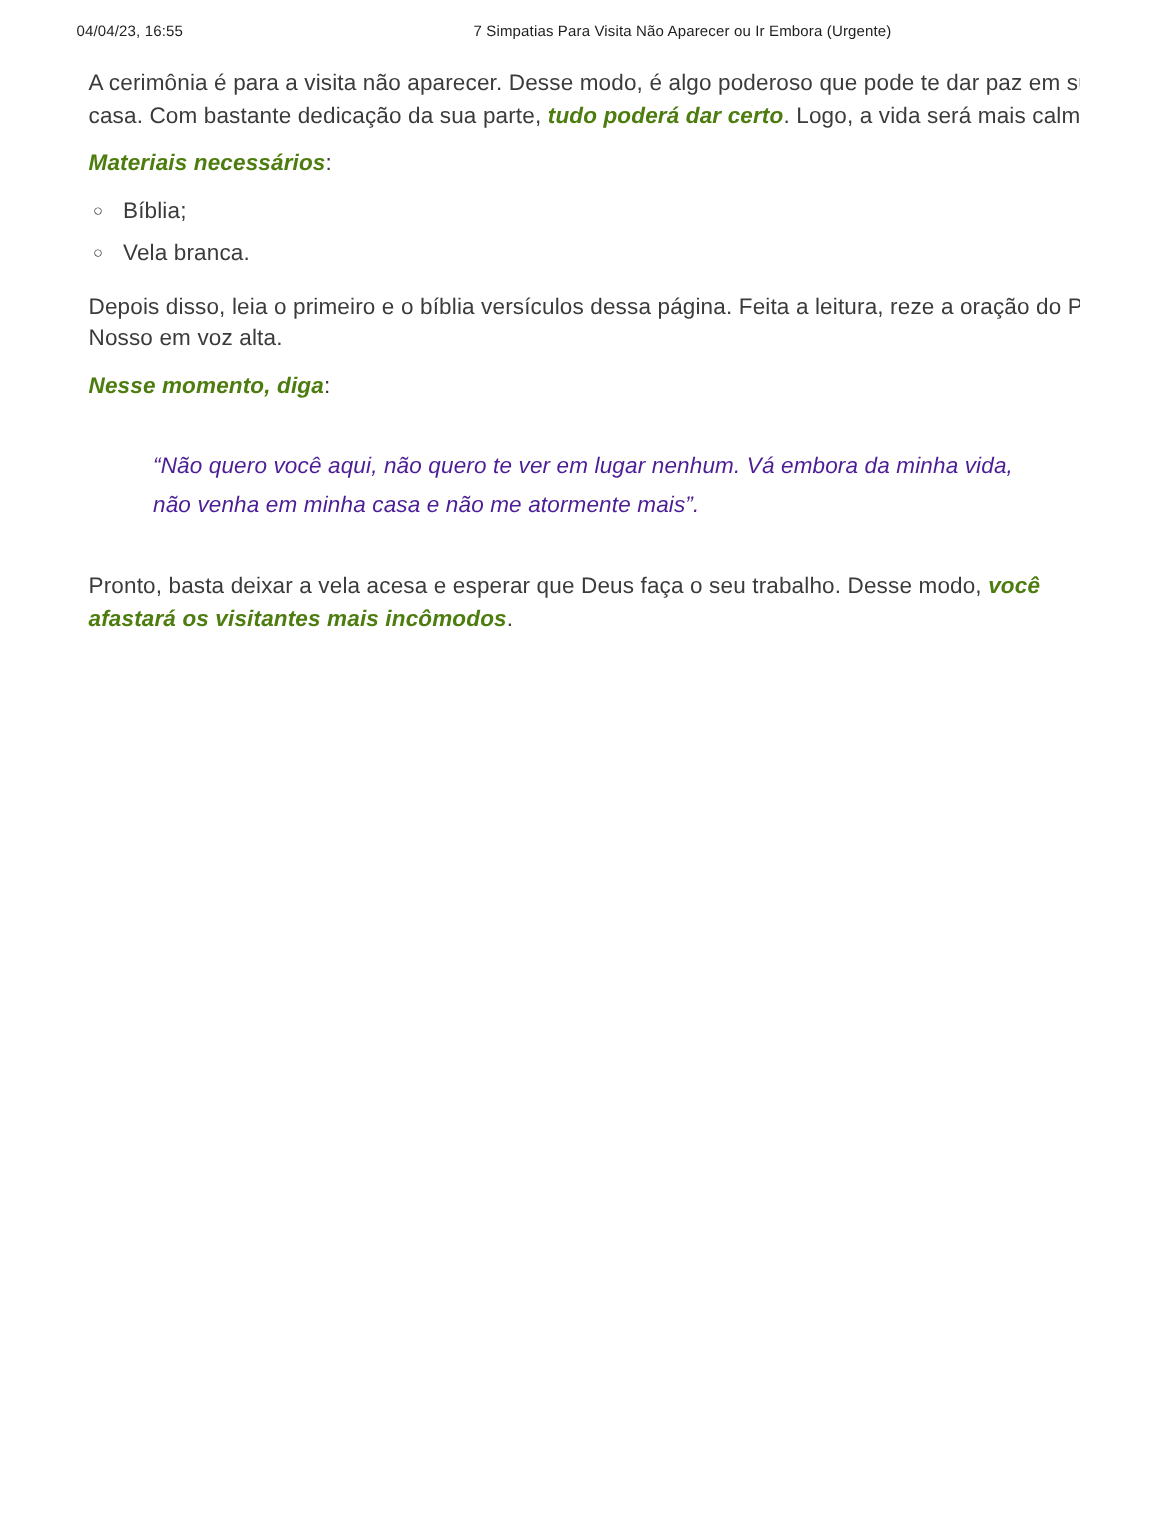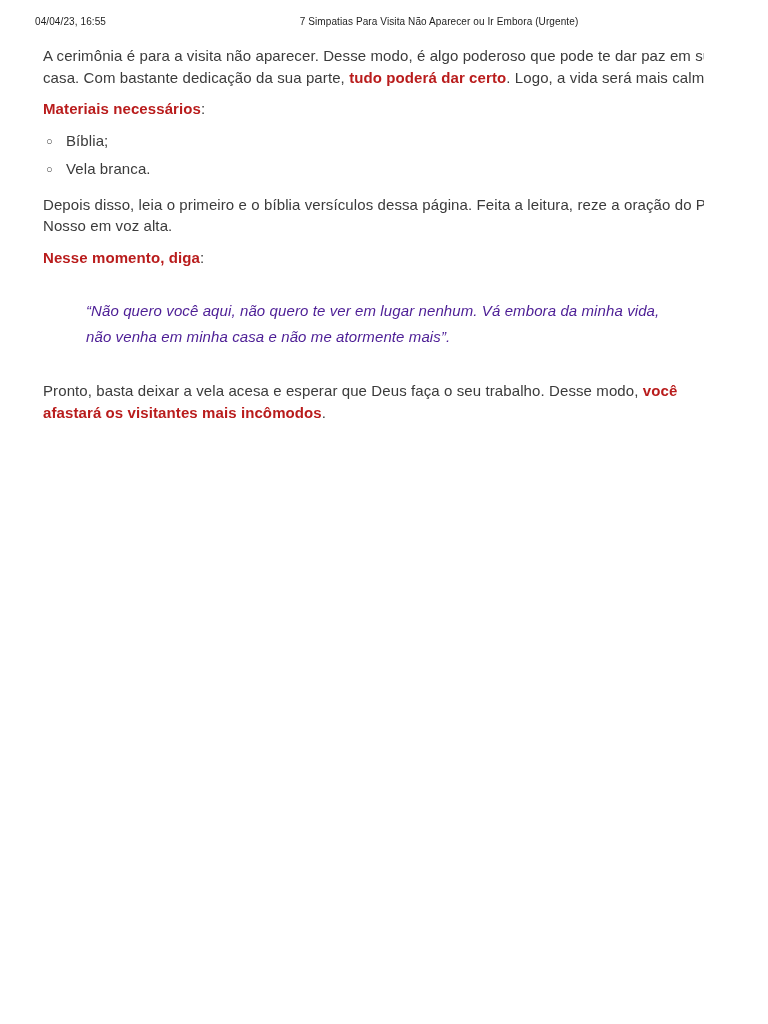--- a/index.html
+++ b/index.html
@@ -1,37 +1,37 @@
 <!DOCTYPE html>
 <html><head>
 <meta charset="utf-8">
 <style>
   html, body { margin: 0; padding: 0; background: #ffffff; }
   body {
     width: 768px; height: 1024px;
     font-family: "Liberation Sans", "DejaVu Sans", sans-serif;
     -webkit-font-smoothing: antialiased;
   }
-  .page { position: relative; width: 704px; height: 1024px; background: #fff; overflow: hidden; }
+  .page { position: relative; width: 704px; height: 1024px; background: #fff; overflow: hidden; margin-left: 16px; }
 
   
   .print-chrome { position: absolute; font-size: 10px; color: #1e1e1e; letter-spacing: 0.1px; white-space: nowrap; }
   .h-date  { left: 35px; top: 16px; }
   .h-title { left: 439px; top: 16px; transform: translateX(-50%); }
   .f-url   { left: 34px; top: 993px; }
   .f-page  { right: 31px; top: 1039px; font-style: italic; }
 
   
   .content {
     position: absolute; top: 45px; left: 43px; width: 682px;
     font-size: 15px; line-height: 21.5px; color: #3b3b3b;
     letter-spacing: 0.1px;
   }
   .content p { margin: 0 0 10px 0; }
-  .content strong { font-weight: bold; color: #b91c1c; }
+  .content strong { font-weight: bold; color: #4d7c0f; font-style: italic; }
   p.heading { margin: 6px 0 10px 0; }
 
   ul.materials { margin: 8px 0 14px 0; padding: 0; list-style: none; }
   ul.materials li { position: relative; padding-left: 23px; margin-bottom: 7px; }
   ul.materials .bullet {
     position: absolute; left: 3px; top: 1px;
     font-size: 11px; line-height: 20px; color: #3b3b3b;
   }
 
   blockquote.ritual-quote {

